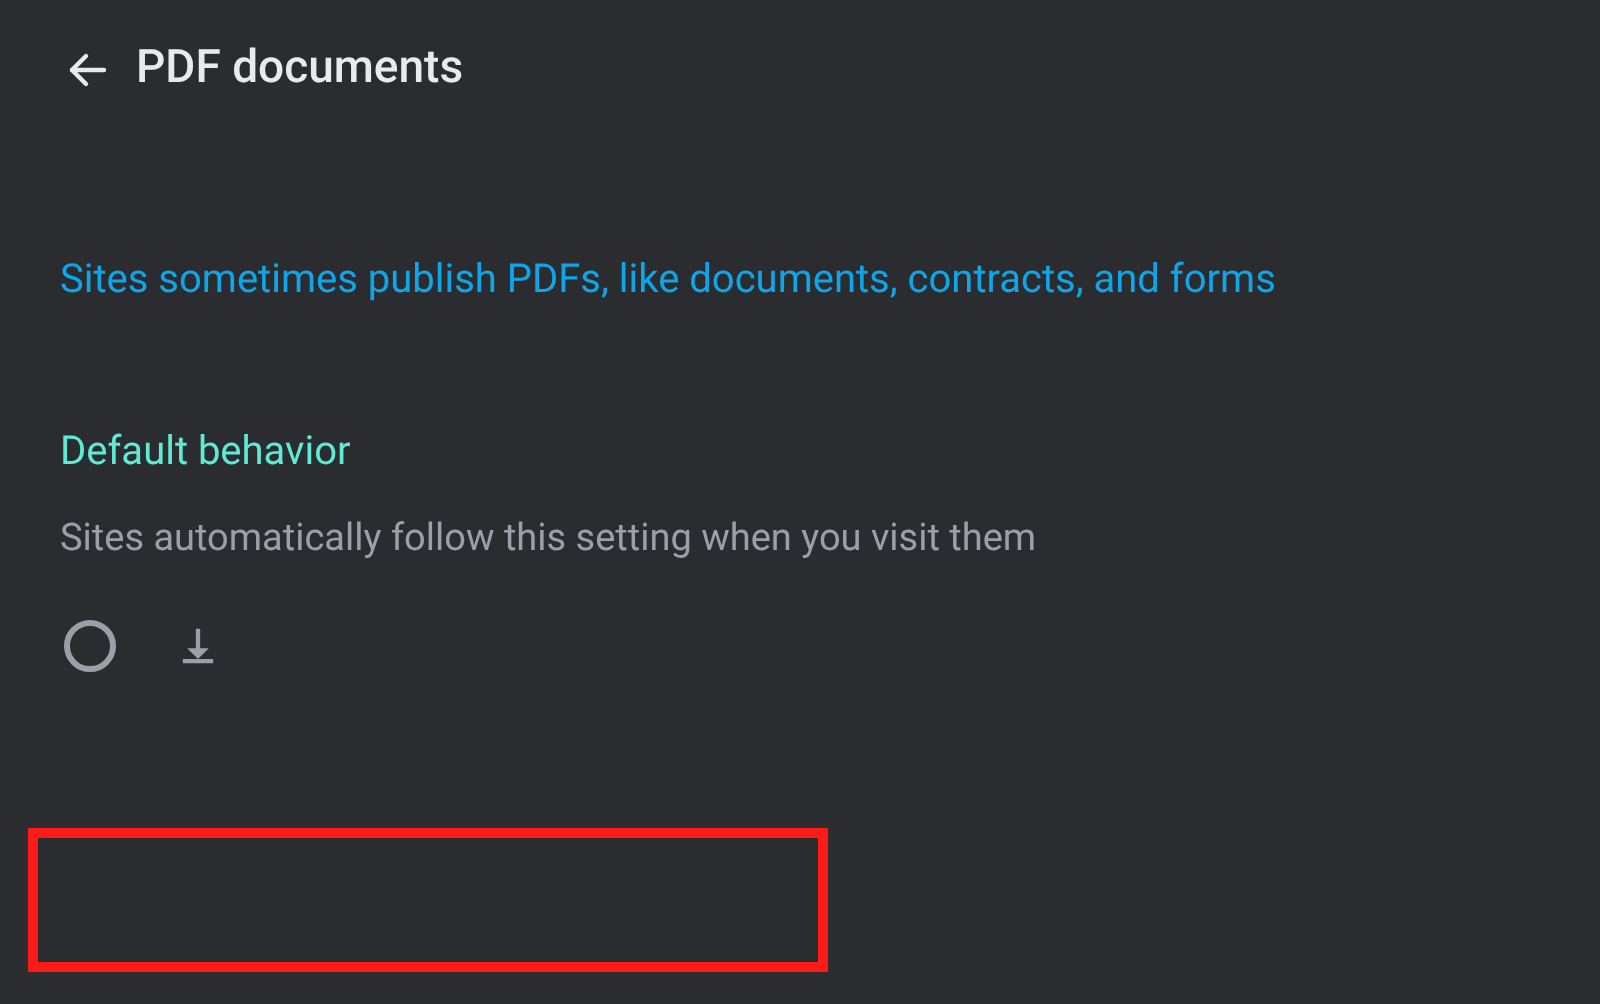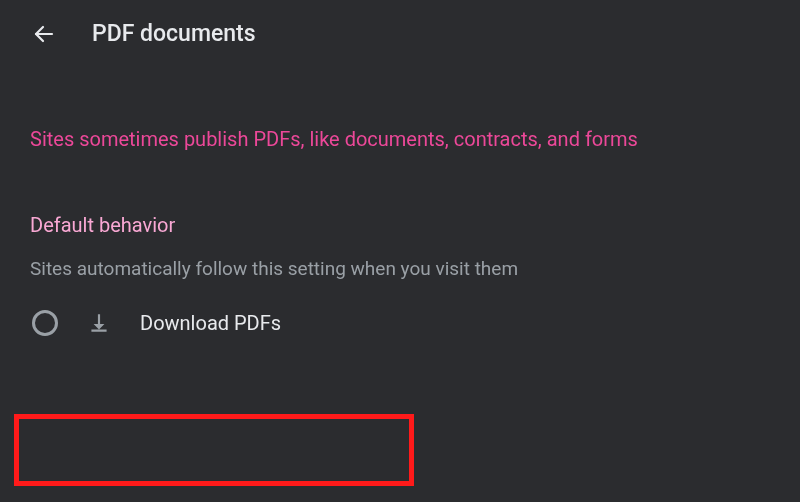--- a/index.html
+++ b/index.html
@@ -6,51 +6,51 @@
     body {
       width: 800px;
       height: 502px;
       background: #2b2c2f;
       font-family: "Segoe UI", Roboto, Arial, sans-serif;
       color: #e8eaed;
       overflow: hidden;
     }
     .header {
       display: flex;
-      align-items: center;
+      align-items: flex-end;
       padding: 20px 20px 10px 32px;
-      gap: 36px;
+      gap: 12px;
     }
     .back-arrow {
       width: 24px;
       height: 24px;
       display: flex;
       align-items: center;
       justify-content: center;
       cursor: pointer;
       color: #e8eaed;
     }
     .page-title {
       font-size: 23px;
       font-weight: 500;
       color: #e8eaed;
     }
     .content {
       padding: 0 30px;
     }
     .description {
       font-size: 20px;
-      color: #ec4899;
+      color: #0ea5e9;
       margin-top: 68px;
       margin-bottom: 60px;
       line-height: 1.4;
     }
     .section-heading {
       font-size: 20px;
-      color: #f9a8d4;
+      color: #5eead4;
       margin-bottom: 20px;
     }
     .section-subtext {
       font-size: 19px;
       color: #9aa0a6;
       margin-bottom: 16px;
     }
     .radio-row {
       display: flex;
       align-items: center;
@@ -122,20 +122,19 @@
   <div class="section-heading">Default behavior</div>
   <div class="section-subtext">Sites automatically follow this setting when you visit them</div>
 
   <div class="radio-row">
     <div class="radio-circle"></div>
     <div class="option-icon">
       <svg width="26" height="26" viewBox="0 0 24 24" fill="currentColor">
         <path d="M5 20h14v-2H5v2zM13 4h-2v9H7l5 5 5-5h-4V4z"></path>
       </svg>
     </div>
-    <div class="option-label">Download PDFs</div>
   </div>
 
   <div class="divider-area"></div>
 
 </div>
 
 <div class="highlight-box"></div>
 
 </body></html>

